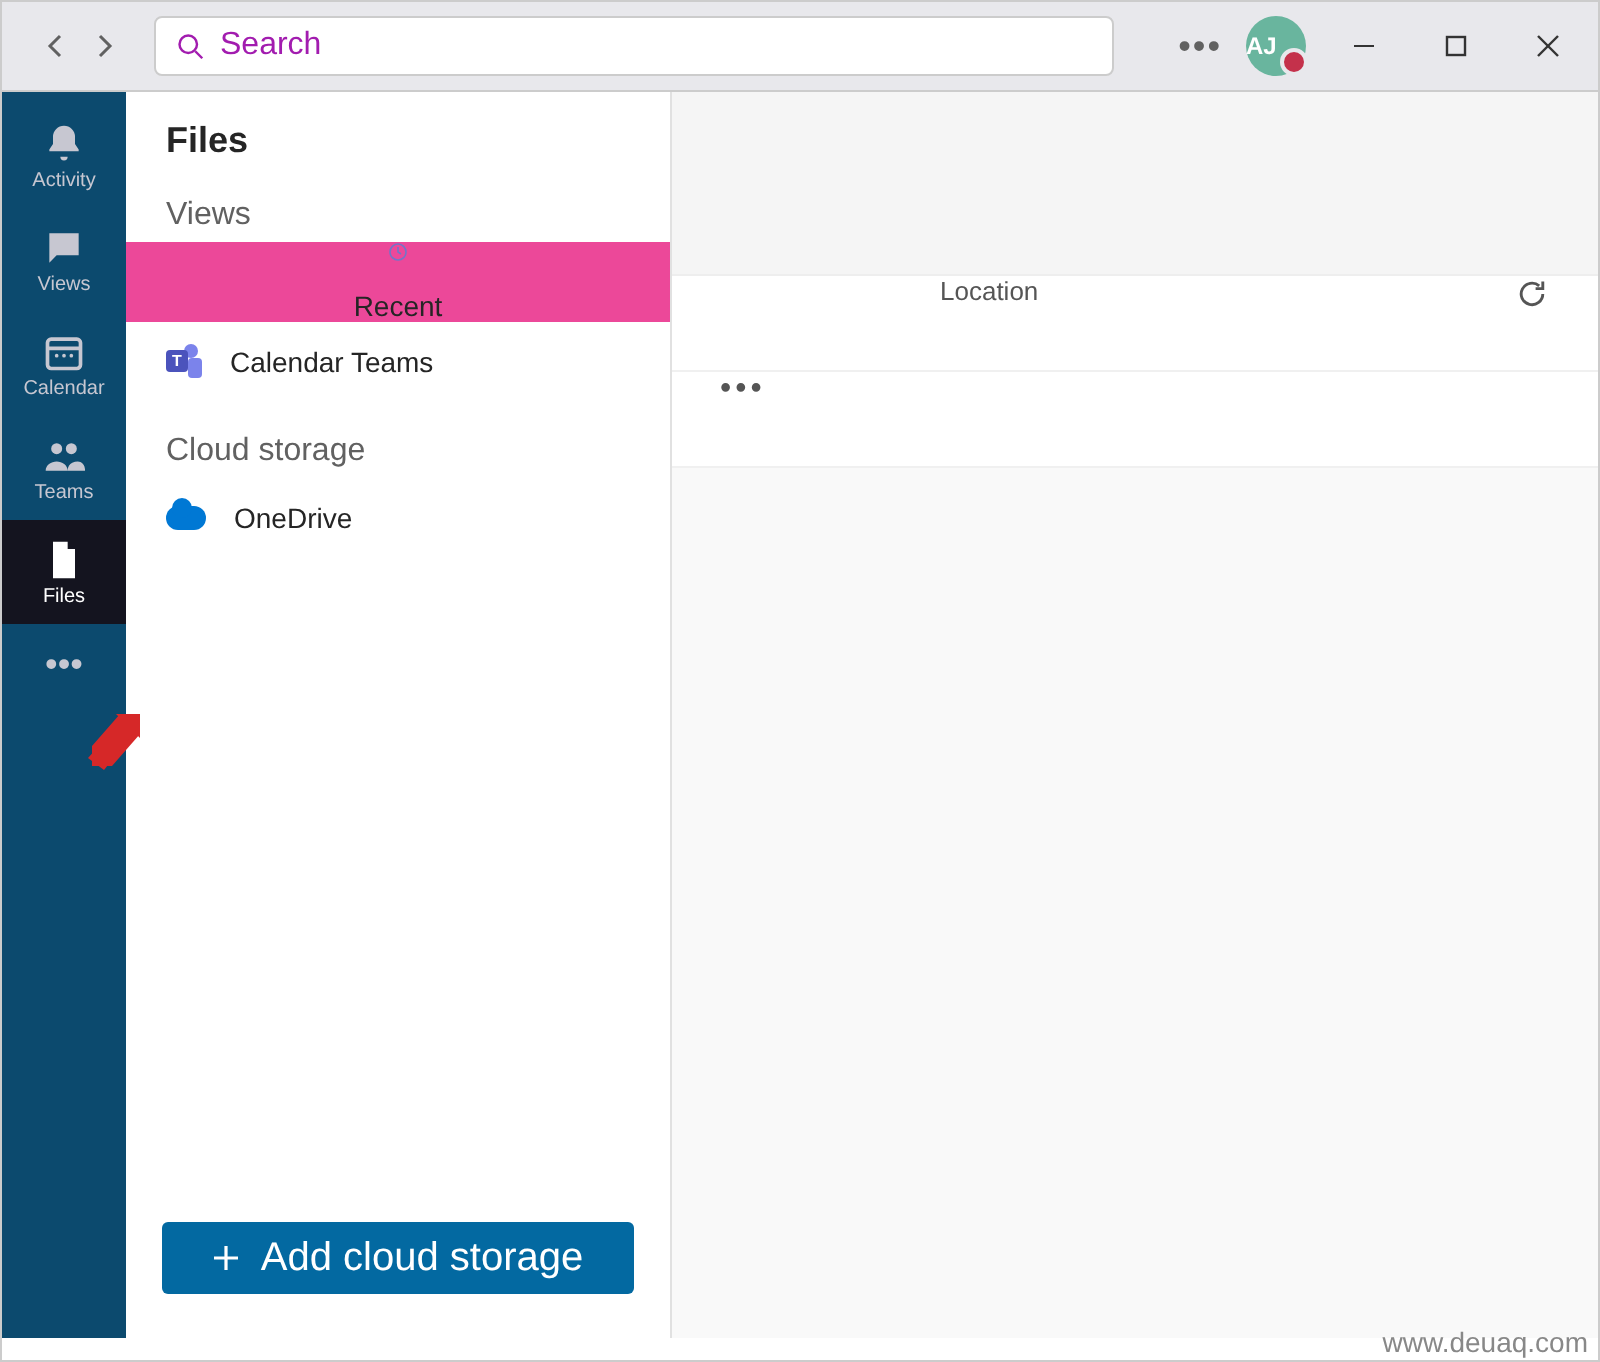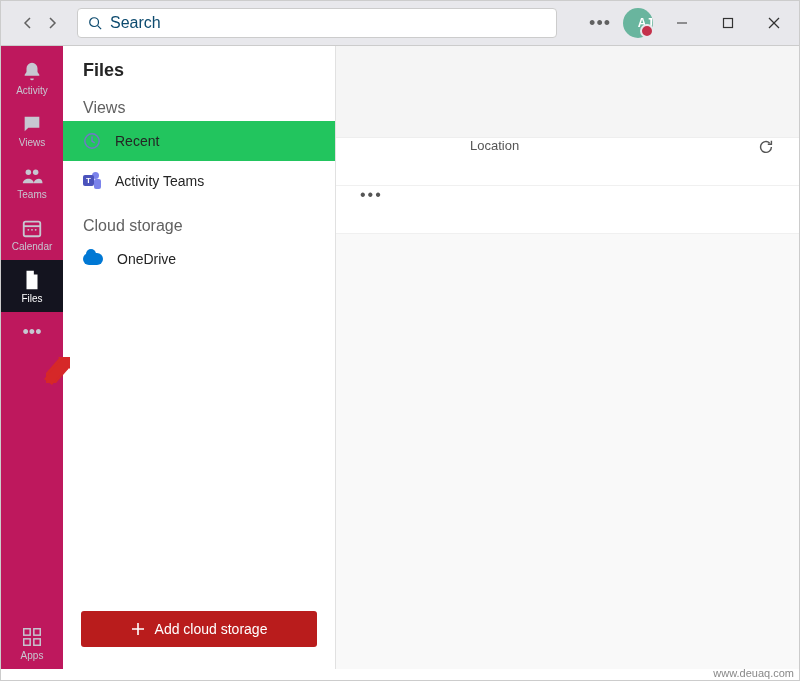--- a/index.html
+++ b/index.html
@@ -1,59 +1,59 @@
 <!DOCTYPE html>
 <html><head>
 <meta charset="utf-8">
 <style>
 * { box-sizing: border-box; margin: 0; padding: 0; font-family: "Segoe UI", sans-serif; }
 body { width: 800px; height: 681px; overflow: hidden; background: #f0f0f0; position: relative; }
 
 .titlebar { height: 46px; background: #e8e8ec; display: flex; align-items: center; padding: 0 8px; border: 1px solid #ccc; }
 .nav-arrows { display: flex; gap: 4px; width: 62px; justify-content:center;}
 .nav-arrow { width: 20px; height: 20px; display:flex; align-items:center; justify-content:center; color:#616161; border-radius:3px; }
-.search-box { flex: 0 0 480px; height: 30px; background: #fff; border: 1px solid #ccc; border-radius: 4px; display: flex; align-items: center; padding: 0 10px; margin-left: 6px; color:#0c4a6e; }
+.search-box { flex: 0 0 480px; height: 30px; background: #fff; border: 1px solid #ccc; border-radius: 4px; display: flex; align-items: center; padding: 0 10px; margin-left: 6px; color:#a21caf; }
 .search-box svg { margin-right: 8px; }
 .tb-spacer { flex:1; }
 .tb-right { display:flex; align-items:center; gap:12px; }
 .ellipsis { color:#616161; font-size:18px; letter-spacing:1px; }
-.avatar { width:30px; height:30px; border-radius:50%; background:#69b59e; color:#fff; display:flex; align-items:center; justify-content:flex-end; font-size:12px; font-weight:600; position:relative;}
+.avatar { width:30px; height:30px; border-radius:50%; background:#69b59e; color:#fff; display:flex; align-items:center; justify-content:flex-start; font-size:12px; font-weight:600; position:relative;}
 .avatar::after { content:""; position:absolute; bottom:0; right:-1px; width:10px; height:10px; background:#c4314b; border-radius:50%; border:2px solid #e8e8ec;}
 .win-btn { width:34px; height:30px; display:flex; align-items:center; justify-content:center; color:#333;}
 .win-btn svg {display:block;}
 
 .main { display:flex; height: calc(681px - 46px - 12px); border-left:1px solid #ccc; border-right:1px solid #ccc;}
 
-.rail { width: 62px; background: #be185d; display:flex; flex-direction:column; align-items:center; padding-top:6px;}
+.rail { width: 62px; background: #0c4a6e; display:flex; flex-direction:column; align-items:center; padding-top:6px;}
 .rail-item { width: 62px; height: 52px; display:flex; flex-direction:column; align-items:center; justify-content:center; gap:2px; color:#c7c7d1; font-size:10px; cursor:pointer;}
 .rail-item.active { background:#14141f; color:#fff;}
 .rail-item svg { width:22px; height:22px;}
 .rail-spacer { flex:1;}
 .rail-ellipsis { color:#c7c7d1; font-size:18px; height:40px; display:flex;align-items:center;}
 
 .content { flex:1; display:flex; background:#fff;}
 .files-panel { width: 273px; border-right: 1px solid #e1e1e1; display:flex; flex-direction:column; padding: 14px 0 14px 0; position:relative;}
 .files-title { font-size:18px; font-weight:700; padding: 0 20px 12px; color:#252525;}
 .section-label { font-size:16px; color:#616161; padding: 6px 20px 4px;}
 .view-item { height:40px; display:flex; align-items:center; gap:14px; padding: 0 20px; font-size:14px; color:#252525; cursor:pointer;}
-.view-item.selected { background:#22c55e;}
+.view-item.selected { background:#ec4899;flex-direction:column;}
 .view-item.highlighted { border:3px solid #d62828; height:46px; margin-right:-3px;}
 .view-item svg {width:18px;height:18px;}
-.add-btn { margin: auto 18px 8px 18px; height:36px; background:#b91c1c; color:#fff; border:none; border-radius:3px; display:flex;align-items:center;justify-content:center; gap:10px; font-size:14px; cursor:pointer;}
+.add-btn { margin: auto 18px 8px 18px; height:36px; background:#0369a1; color:#fff; border:none; border-radius:3px; display:flex;align-items:center;justify-content:center; gap:10px; font-size:20px; cursor:pointer;}
 
 .detail { flex:1; background:#f9f9f9; display:flex; flex-direction:column;}
 .detail-header { height:92px; background:#f5f5f5; border-bottom:1px solid #eee;}
 .detail-row { height:48px; display:flex; align-items:flex-start; padding: 0 24px; background:#fff; border-bottom:1px solid #f0f0f0;}
 .loc-label { flex:1; text-align:left; padding-left:110px; font-size:13px; color:#555;}
 .refresh { color:#555;}
 .row-name { flex:1; text-align:left; padding-left:110px; font-size:14px; color:#252525;}
 .row-more { color:#555; letter-spacing:2px;}
 
 .arrow-annot { position:absolute; left:44px; top:355px; pointer-events:none;}
-.watermark { position:absolute; right:6px; bottom:2px; font-size:11px; color:#888;}
+.watermark { position:absolute; right:6px; bottom:2px; font-size:14px; color:#888;}
 .footer { height:12px; background:#fff; border:1px solid #ccc; border-top:none;}
 
 .teams-ico{width:18px;height:18px;position:relative;}
 .teams-ico .sq{position:absolute;left:0;top:3px;width:11px;height:11px;background:#4b53bc;border-radius:2px;color:#fff;font-size:8px;display:flex;align-items:center;justify-content:center;font-weight:700;}
 .teams-ico .c1{position:absolute;right:2px;top:0;width:7px;height:7px;background:#7b83eb;border-radius:50%;}
 .teams-ico .c2{position:absolute;right:0;top:7px;width:7px;height:10px;background:#7b83eb;border-radius:2px;}
 .onedrive-ico{width:20px;height:12px;background:#0078d4;border-radius:6px 6px 6px 6px; position:relative;}
 .onedrive-ico::before{content:"";position:absolute;left:3px;top:-4px;width:10px;height:10px;background:#0078d4;border-radius:50%;}
 </style>
 </head>
@@ -113,73 +113,64 @@
       <span>Activity</span>
     </div>
     <div class="rail-item">
       <svg viewBox="0 0 24 24">
           <path fill="currentColor" d="M4 4h16v12H8l-4 4V4z"></path>
         </svg>
       <span>Views</span>
     </div>
     <div class="rail-item">
       <svg viewBox="0 0 24 24">
-          <circle cx="8" cy="8" r="3" fill="currentColor"></circle>
-          <circle cx="16" cy="8" r="3" fill="currentColor"></circle>
-          <path fill="currentColor" d="M2 20c0-3 3-5 6-5s6 2 6 5H2zm12 0c0-2 1-3.5 2.5-4.3 1-.5 2-.7 3-.7 2 0 4 1.5 4 5h-9.5z"></path>
-        </svg>
-      <span>Teams</span>
-    </div>
-    <div class="rail-item">
-      <svg viewBox="0 0 24 24">
           <rect x="3" y="5" width="18" height="16" rx="2" fill="none" stroke="currentColor" stroke-width="2"></rect>
           <line x1="3" y1="10" x2="21" y2="10" stroke="currentColor" stroke-width="2"></line>
           <circle cx="8" cy="14" r="1" fill="currentColor"></circle>
           <circle cx="12" cy="14" r="1" fill="currentColor"></circle>
           <circle cx="16" cy="14" r="1" fill="currentColor"></circle>
         </svg>
       <span>Calendar</span>
     </div>
+    <div class="rail-item">
+      <svg viewBox="0 0 24 24">
+          <circle cx="8" cy="8" r="3" fill="currentColor"></circle>
+          <circle cx="16" cy="8" r="3" fill="currentColor"></circle>
+          <path fill="currentColor" d="M2 20c0-3 3-5 6-5s6 2 6 5H2zm12 0c0-2 1-3.5 2.5-4.3 1-.5 2-.7 3-.7 2 0 4 1.5 4 5h-9.5z"></path>
+        </svg>
+      <span>Teams</span>
+    </div>
     <div class="rail-item active">
       <svg viewBox="0 0 24 24">
           <path fill="currentColor" d="M6 2h8l4 4v16H6V2zm8 0v4h4"></path>
         </svg>
       <span>Files</span>
     </div>
     <div class="rail-ellipsis">•••</div>
     <div class="rail-spacer"></div>
-    <div class="rail-item">
-      <svg viewBox="0 0 24 24">
-          <rect x="3" y="3" width="7" height="7" fill="none" stroke="currentColor" stroke-width="1.6"></rect>
-          <rect x="14" y="3" width="7" height="7" fill="none" stroke="currentColor" stroke-width="1.6"></rect>
-          <rect x="3" y="14" width="7" height="7" fill="none" stroke="currentColor" stroke-width="1.6"></rect>
-          <rect x="14" y="14" width="7" height="7" fill="none" stroke="currentColor" stroke-width="1.6"></rect>
-        </svg>
-      <span>Apps</span>
-    </div>
   </div>
 
   <div class="content">
     <div class="files-panel">
       <div class="files-title">Files</div>
       <div class="section-label">Views</div>
       <div class="view-item selected">
         <svg viewBox="0 0 20 20">
             <circle cx="10" cy="10" r="8" fill="none" stroke="#7176c8" stroke-width="1.6"></circle>
             <path d="M10 5v5l3 2" stroke="#7176c8" stroke-width="1.6" fill="none"></path>
           </svg>
         <span>Recent</span>
       </div>
       <div class="view-item">
         <div class="teams-ico">
             <div class="c1"></div>
             <div class="c2"></div>
             <div class="sq">T</div>
           </div>
-        <span>Activity Teams</span>
+        <span>Calendar Teams</span>
       </div>
       <div class="section-label" style="margin-top:10px">Cloud storage</div>
       <div class="view-item">
         <div class="onedrive-ico"></div>
         <span>OneDrive</span>
       </div>
       <button class="add-btn">
         <svg width="14" height="14" viewBox="0 0 14 14">
             <path d="M7 1v12M1 7h12" stroke="#fff" stroke-width="1.6"></path>
           </svg>

